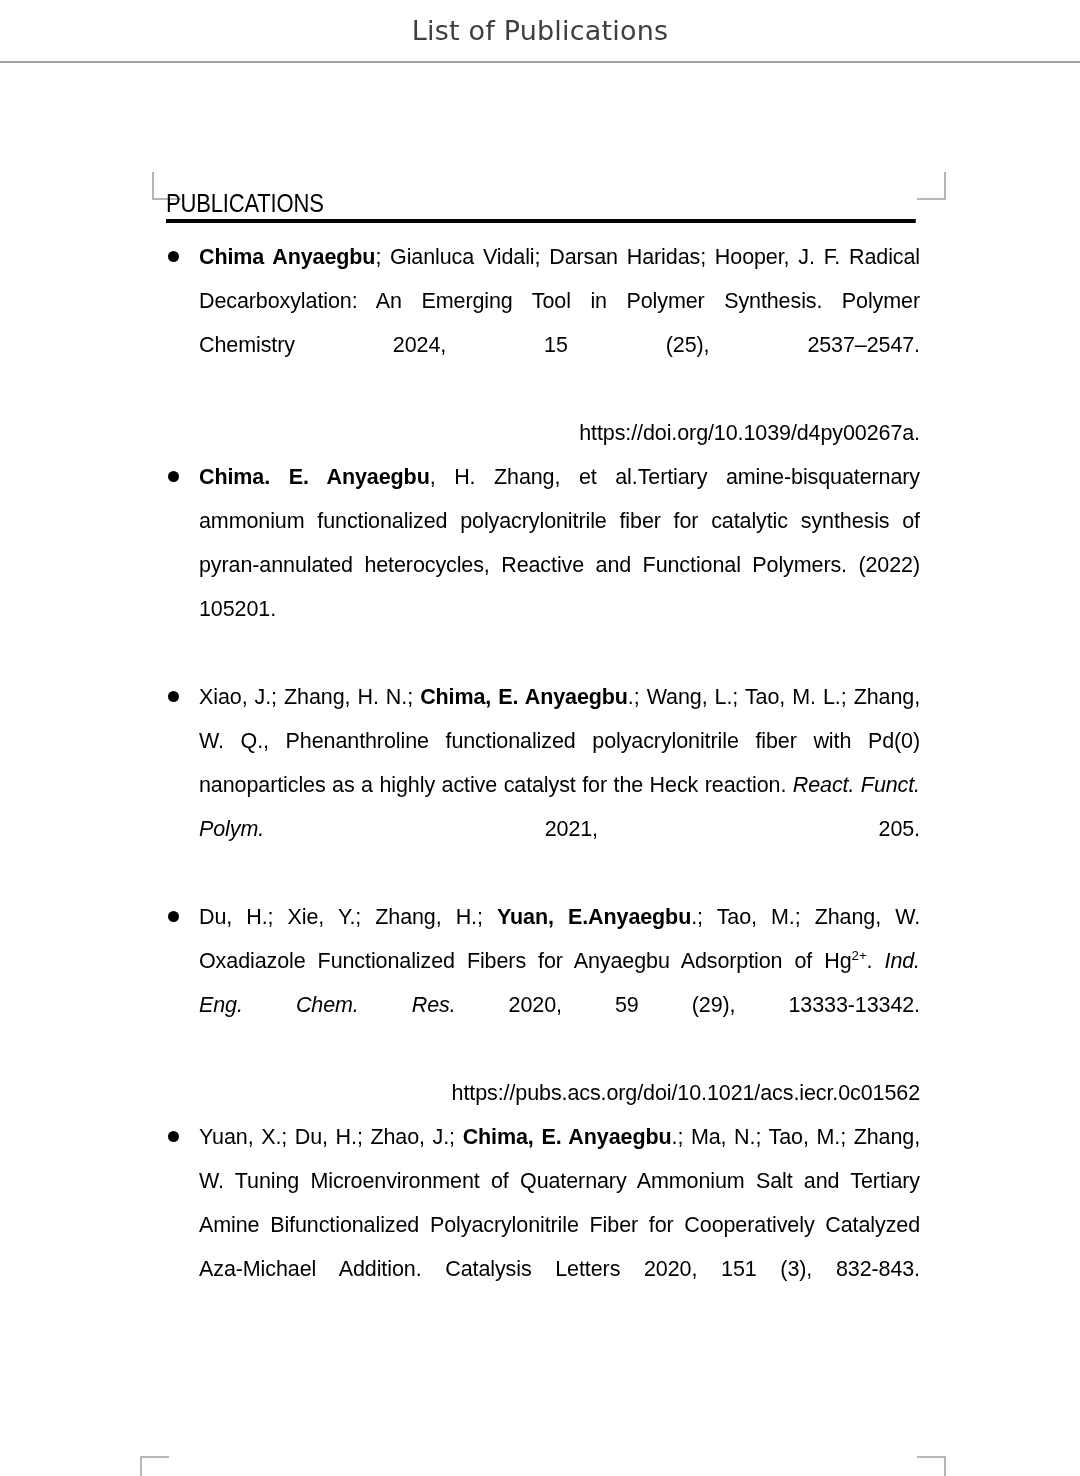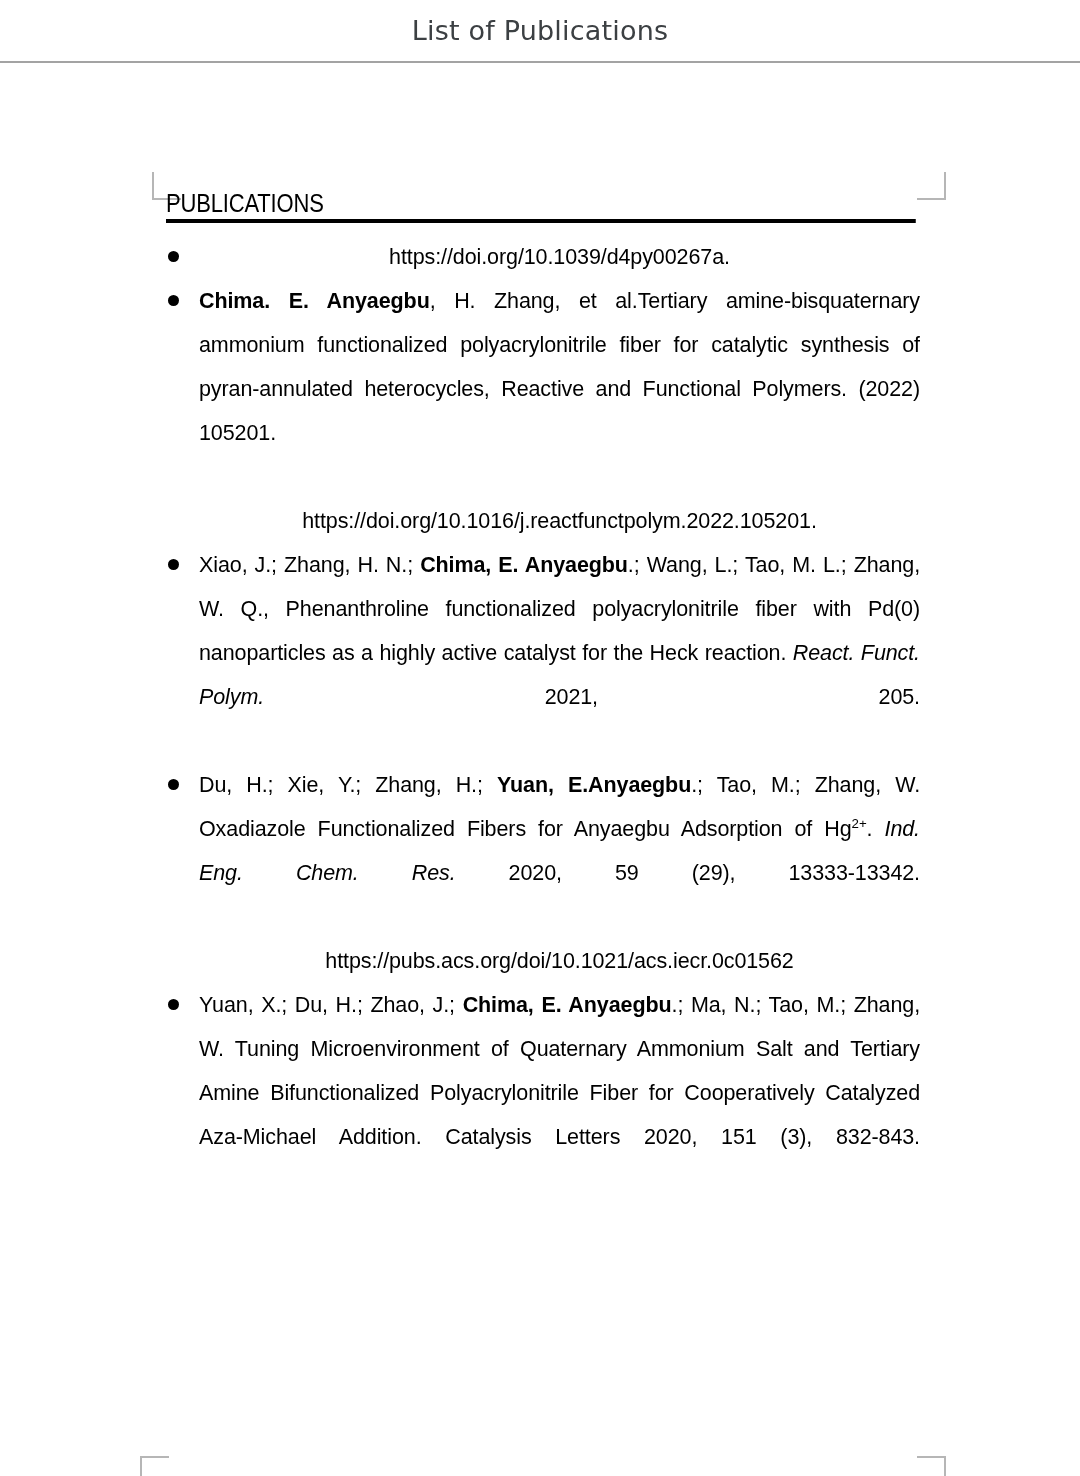--- a/index.html
+++ b/index.html
@@ -118,21 +118,21 @@
   }
   
   .cite .stretch {
     display: inline-block;
     width: 100%;
     height: 0;
   }
 
   .doi-line {
     display: block;
-    text-align: center;
+    text-align: right;
     word-break: break-all;
   }
 
   b.self { font-weight: 700; }
   i.jrnl { font-style: italic; }
   sup { font-size: 0.62em; vertical-align: super; line-height: 0; }
 </style>
 </head>
 <body>
 
@@ -147,26 +147,26 @@
   <div class="crop-mark crop-bl"></div>
   <div class="crop-mark crop-br"></div>
 
   <div class="content">
 
     <div class="section-heading">PUBLICATIONS</div>
 
     <ul class="pub-list">
 
       <li class="pub-item">
+        <span class="cite"><b class="self">Chima Anyaegbu</b><span>; Gianluca Vidali; Darsan Haridas; Hooper, J. F. Radical Decarboxylation: An Emerging Tool in Polymer Synthesis. Polymer Chemistry 2024, 15 (25), 2537–2547.</span><span class="stretch"></span></span>
         <span class="doi-line">https://doi.org/10.1039/d4py00267a.</span>
       </li>
 
       <li class="pub-item">
         <span class="cite"><b class="self">Chima. E. Anyaegbu</b><span>, H. Zhang, et al.Tertiary amine-bisquaternary ammonium functionalized polyacrylonitrile fiber for catalytic synthesis of pyran-annulated heterocycles, Reactive and Functional Polymers. (2022) 105201.</span><span class="stretch"></span></span>
-        <span class="doi-line">https://doi.org/10.1016/j.reactfunctpolym.2022.105201.</span>
       </li>
 
       <li class="pub-item">
         <span class="cite"><span>Xiao, J.; Zhang, H. N.; </span><b class="self">Chima, E. Anyaegbu</b><span>.; Wang, L.; Tao, M. L.; Zhang, W. Q., Phenanthroline functionalized polyacrylonitrile fiber with Pd(0) nanoparticles as a highly active catalyst for the Heck reaction. </span><i class="jrnl">React. Funct. Polym.</i><span> 2021, 205.</span><span class="stretch"></span></span>
       </li>
 
       <li class="pub-item">
         <span class="cite"><span>Du, H.; Xie, Y.; Zhang, H.; </span><b class="self">Yuan, E.Anyaegbu</b><span>.; Tao, M.; Zhang, W. Oxadiazole Functionalized Fibers for Anyaegbu Adsorption of Hg</span><sup>2+</sup><span>. </span><i class="jrnl">Ind. Eng. Chem. Res.</i><span> 2020, 59 (29), 13333-13342.</span><span class="stretch"></span></span>
         <span class="doi-line">https://pubs.acs.org/doi/10.1021/acs.iecr.0c01562</span>
       </li>

